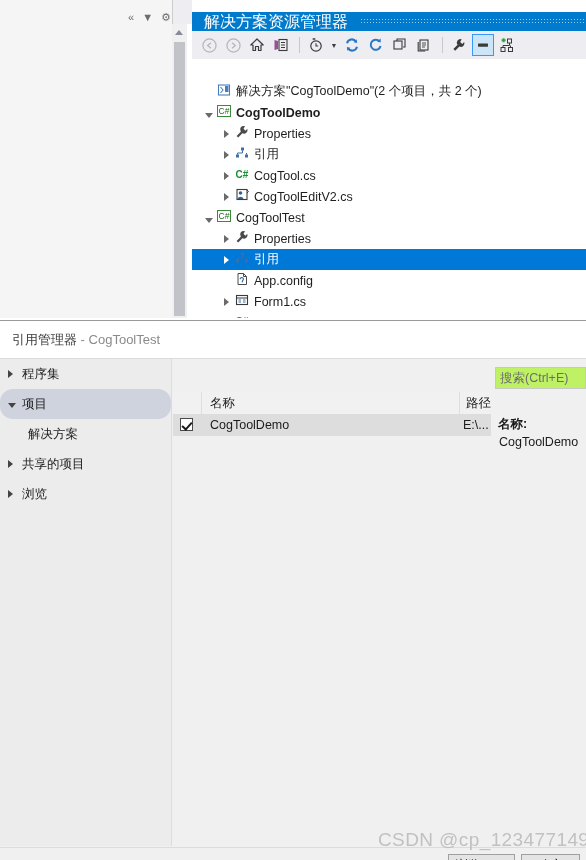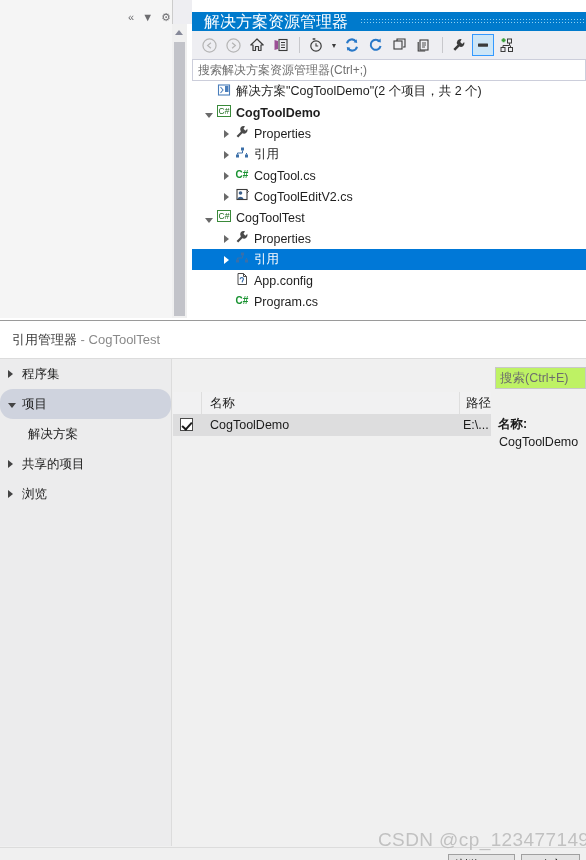--- a/index.html
+++ b/index.html
@@ -204,21 +204,20 @@
         <svg width="16" height="16" viewBox="0 0 16 16">
             <rect x="8.5" y="2" width="4" height="4" fill="none" stroke="#3b3b3b" stroke-width="1"></rect>
             <rect x="2" y="10.5" width="4" height="4" fill="none" stroke="#3b3b3b" stroke-width="1"></rect>
             <rect x="9.5" y="10.5" width="4" height="4" fill="none" stroke="#3b3b3b" stroke-width="1"></rect>
             <path d="M10.5 6 V8.5 H4 v2 M11.5 8.5 v2" stroke="#3b3b3b" stroke-width="1" fill="none"></path>
             <path d="M4.6 1.2 v4 M2.6 3.2 h4" stroke="#3ba03b" stroke-width="2"></path>
           </svg>
       </div>
     </div>
 
-    <div class="se-search">搜索解决方案资源管理器(Ctrl+;)</div>
 
     <div class="se-tree" id="se-tree">
         <div class="trow" style="padding-left: 10px;">
           <span class="tw"></span>
           <span class="ticon"><svg width="16" height="16" viewBox="0 0 16 16">
               <rect x="2.5" y="3" width="11" height="10" fill="none" stroke="#4a7ebb" stroke-width="1.1"></rect>
               <path d="M4.5 5 L7 8 L4.5 11" stroke="#4a7ebb" stroke-width="1.1" fill="none"></path>
               <rect x="9" y="4" width="3.5" height="6" fill="#4a7ebb"></rect>
             </svg></span>
           <span class="tlabel">解决方案"CogToolDemo"(2 个项目，共 2 个)</span>
@@ -291,20 +290,29 @@
           <span class="tlabel">引用</span>
         </div>
         <div class="trow" style="padding-left: 28px;">
           <span class="tw"></span>
           <span class="ticon"><svg width="16" height="16" viewBox="0 0 16 16">
               <path d="M4 2.5 h5.5 L12.5 5.5 V13.5 H4 Z" fill="#fff" stroke="#4a4a4a" stroke-width="1"></path>
               <path d="M9.5 2.5 V5.5 H12.5" fill="none" stroke="#4a4a4a" stroke-width="1"></path>
               <path d="M6.2 8.2 a1.6 1.6 0 1 1 2.4 1.4 l-0.4 1.8" stroke="#3b6fa8" stroke-width="1.2" fill="none"></path>
             </svg></span>
           <span class="tlabel">App.config</span>
+        </div>
+        <div class="trow" style="padding-left: 28px;">
+          <span class="tw"><i class="tri"></i></span>
+          <span class="ticon"><svg width="16" height="16" viewBox="0 0 16 16">
+              <rect x="2.5" y="3.5" width="11" height="9" fill="none" stroke="#3b3b3b" stroke-width="1.1"></rect>
+              <path d="M2.5 6 H13.5" stroke="#3b3b3b" stroke-width="1"></path>
+              <path d="M4.5 8 h2.5 M4.5 10 h2.5 M9 8 h2.5 M9 10 h2.5" stroke="#3b6fa8" stroke-width="1"></path>
+            </svg></span>
+          <span class="tlabel">Form1.cs</span>
         </div>
         <div class="trow" style="padding-left: 28px;">
           <span class="tw"></span>
           <span class="ticon"><svg width="16" height="16" viewBox="0 0 16 16">
               <text x="8" y="12" font-size="10" fill="#17912f" text-anchor="middle" font-weight="bold" font-family="Liberation Sans,sans-serif">C#</text>
             </svg></span>
           <span class="tlabel">Program.cs</span>
         </div>
       </div>
   </div>

